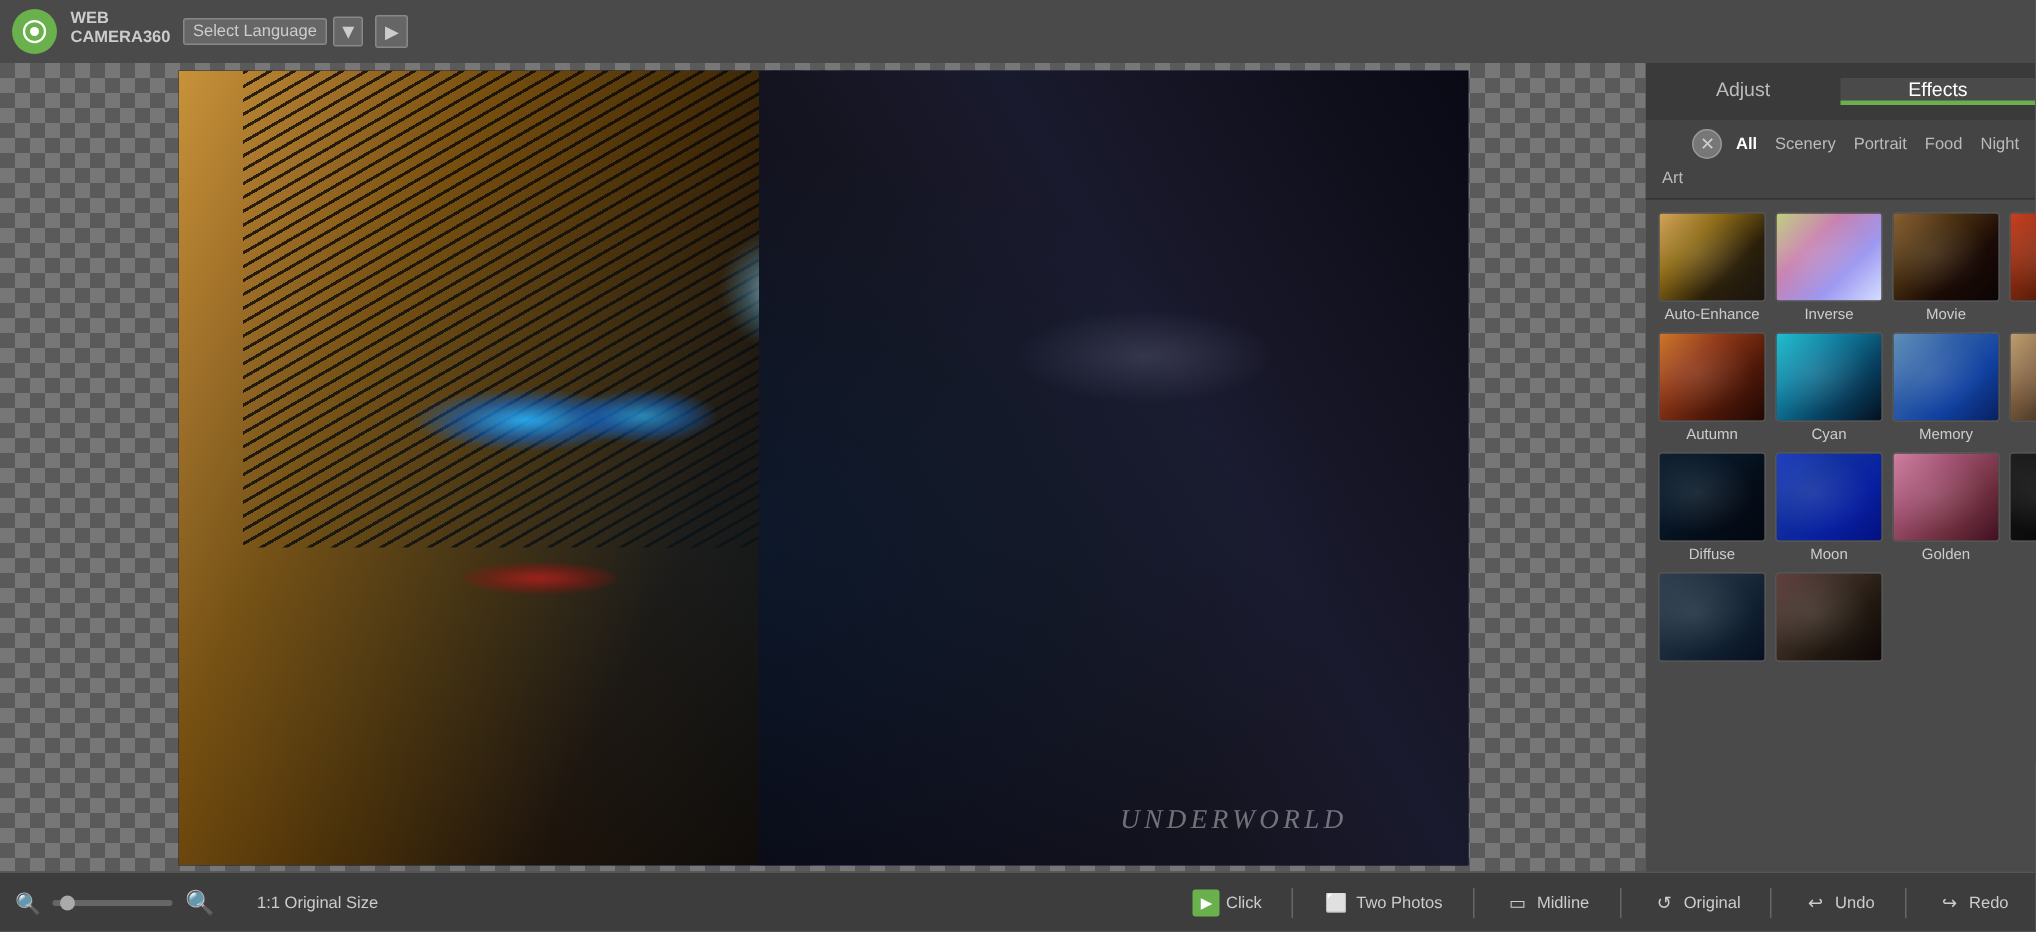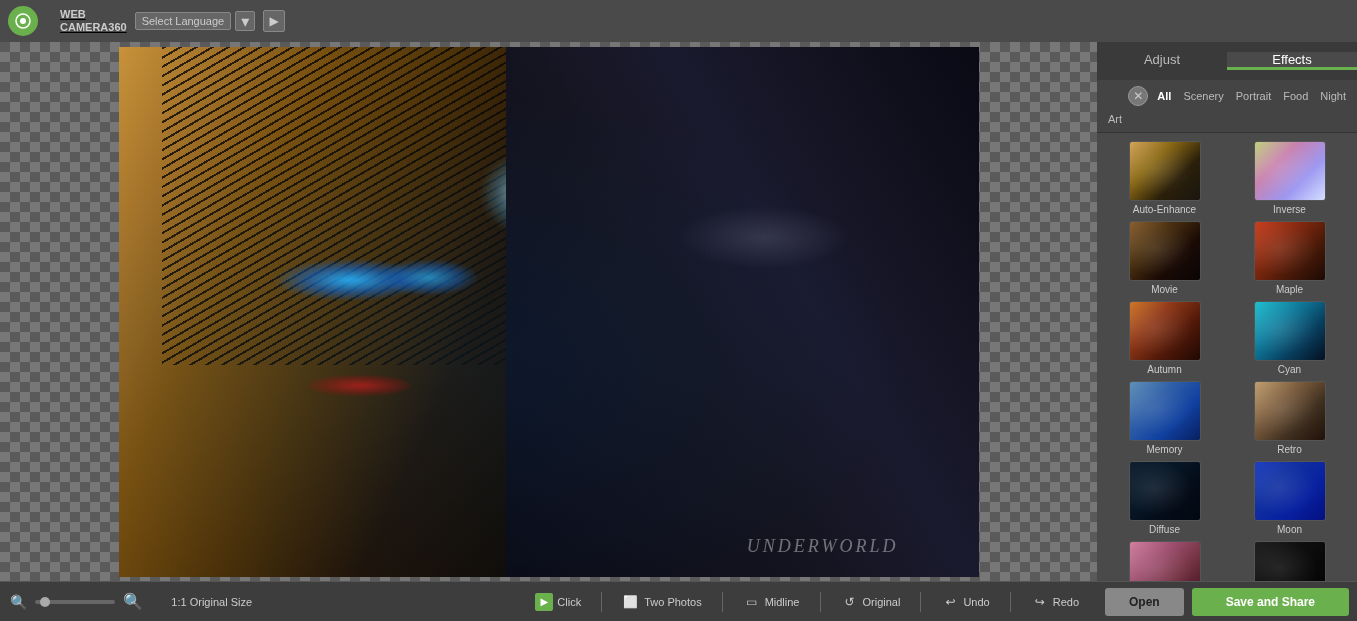--- a/index.html
+++ b/index.html
@@ -18,23 +18,22 @@
       height: 42px;
       background: #4a4a4a;
       display: flex;
       align-items: center;
       padding: 0 8px;
       gap: 8px;
       flex-shrink: 0;
     }
     .logo {
       display: flex;
-      align-items: center;
-      gap: 22px;
-      text-decoration: underline;
+      align-items: flex-start;
+      gap: 9px;
     }
     .logo-icon {
       width: 30px;
       height: 30px;
       background: #6ab04c;
       border-radius: 50%;
       display: flex;
       align-items: center;
       justify-content: center;
       font-size: 10px;
@@ -209,21 +208,21 @@
       font-size: 12px;
       cursor: pointer;
       margin-left: auto;
     }
 
     .effects-grid {
       flex: 1;
       overflow-y: auto;
       padding: 8px;
       display: grid;
-      grid-template-columns: repeat(2, 1fr);
+      grid-template-columns: repeat(4, 1fr);
       gap: 6px;
       align-content: start;
     }
     .effect-item {
       display: flex;
       flex-direction: column;
       align-items: center;
       gap: 3px;
       cursor: pointer;
     }
@@ -591,17 +590,13 @@
       <div class="bottom-action-icon">↩</div>
       <span>Undo</span>
     </div>
     <div class="divider-v"></div>
     <div class="bottom-action">
       <div class="bottom-action-icon">↪</div>
       <span>Redo</span>
     </div>
   </div>
 
-  <div class="bottom-right-panel">
-    <button class="open-btn">Open</button>
-    <button class="save-btn">Save and Share</button>
-  </div>
 </div>
 
 </body></html>

